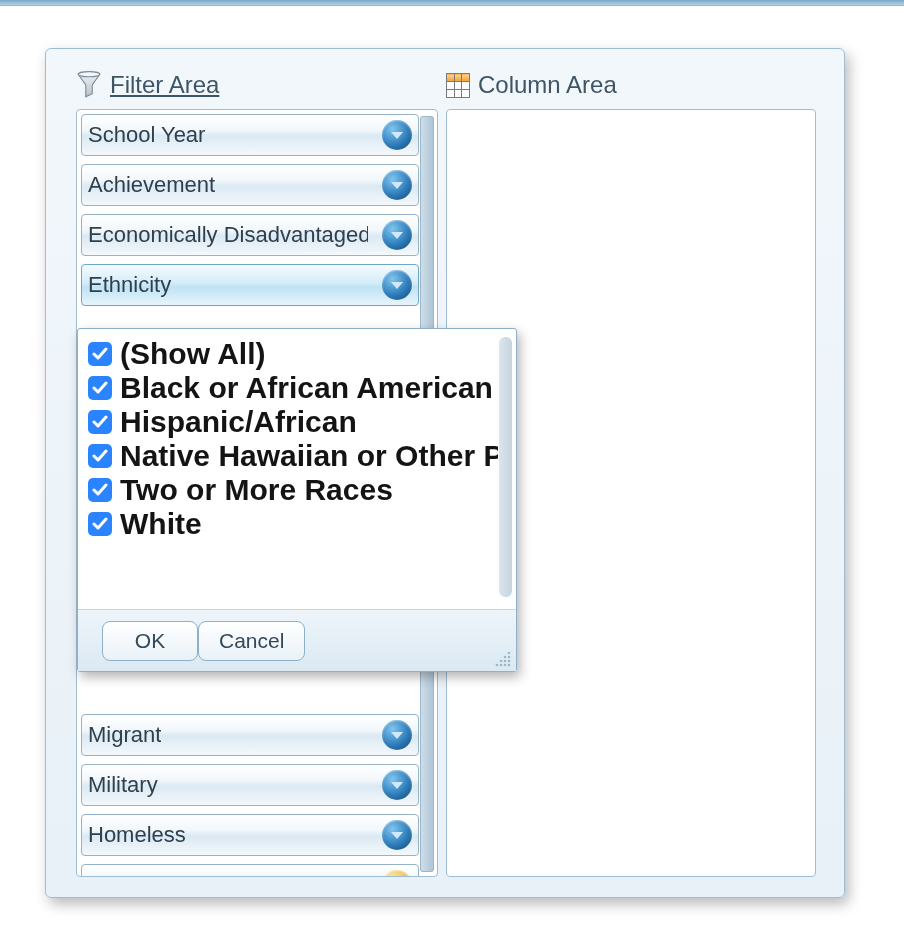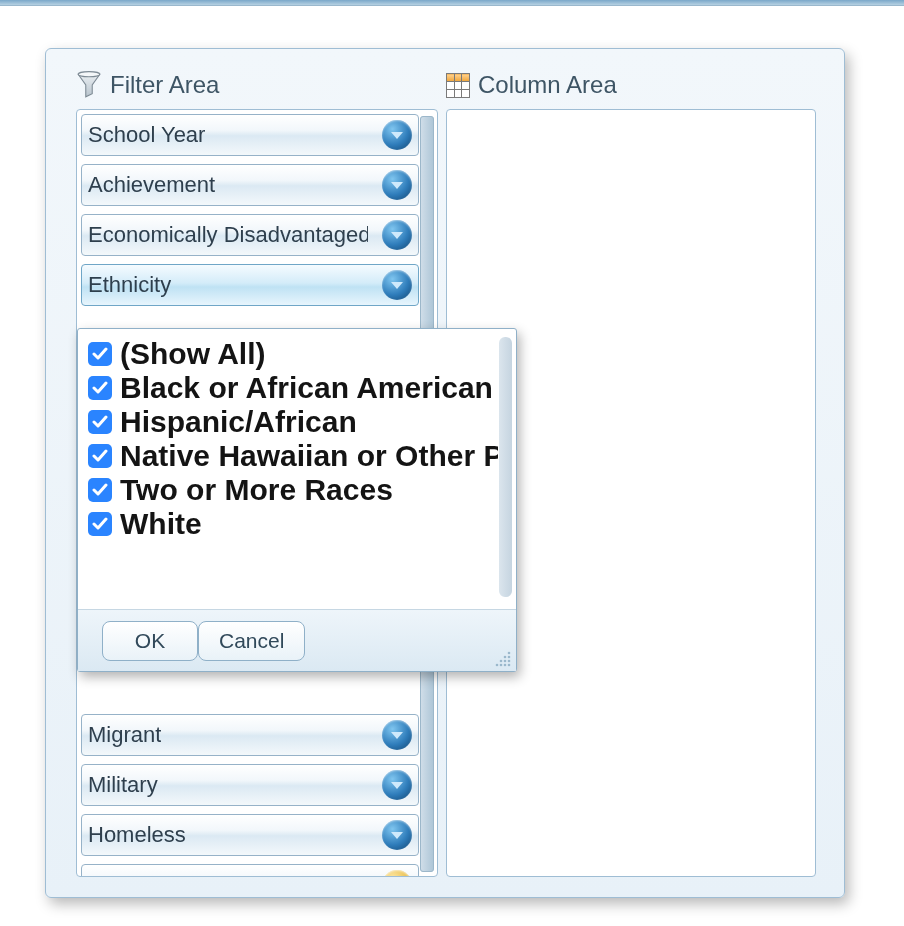--- a/index.html
+++ b/index.html
@@ -37,21 +37,21 @@
 
   
   .section-header {
     position: absolute;
     display: flex;
     align-items: center;
     gap: 8px;
     font-size: 24px;
     color: #3e5565;
   }
-  .section-header.filter-hdr { left: 30px; top: 22px; }
+  .section-header.filter-hdr { left: 30px; top: 22px; text-decoration: underline; }
   .section-header.column-hdr { left: 400px; top: 22px; }
 
   
   .funnel-icon svg { width: 26px; height: 28px; display:block; }
   .grid-icon { width: 24px; height: 24px; display:inline-block; }
   .grid-icon table { border-collapse: collapse; width:24px; height:24px; }
   .grid-icon td { border:1px solid #7a7a7a; width:8px; height:8px; background:#fff; }
   .grid-icon td.hcell { background: linear-gradient(180deg,#ffd28f,#f0a437); }
 
   

